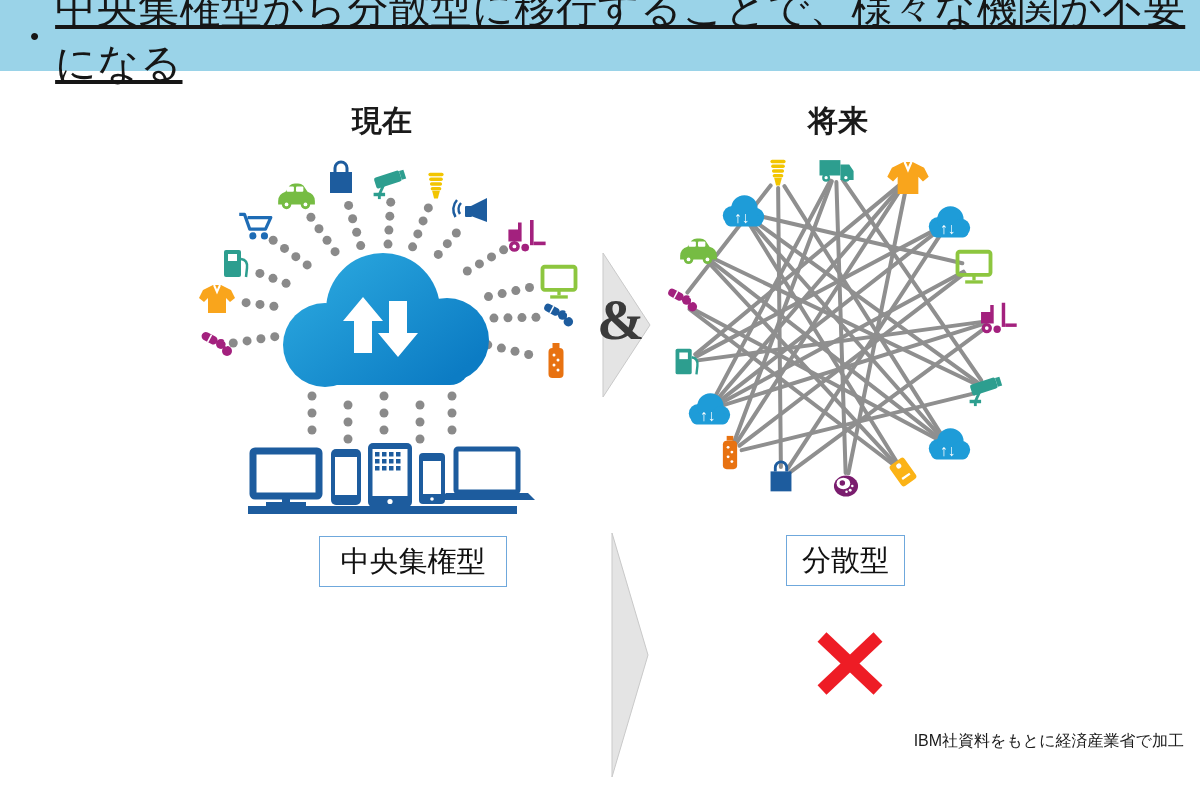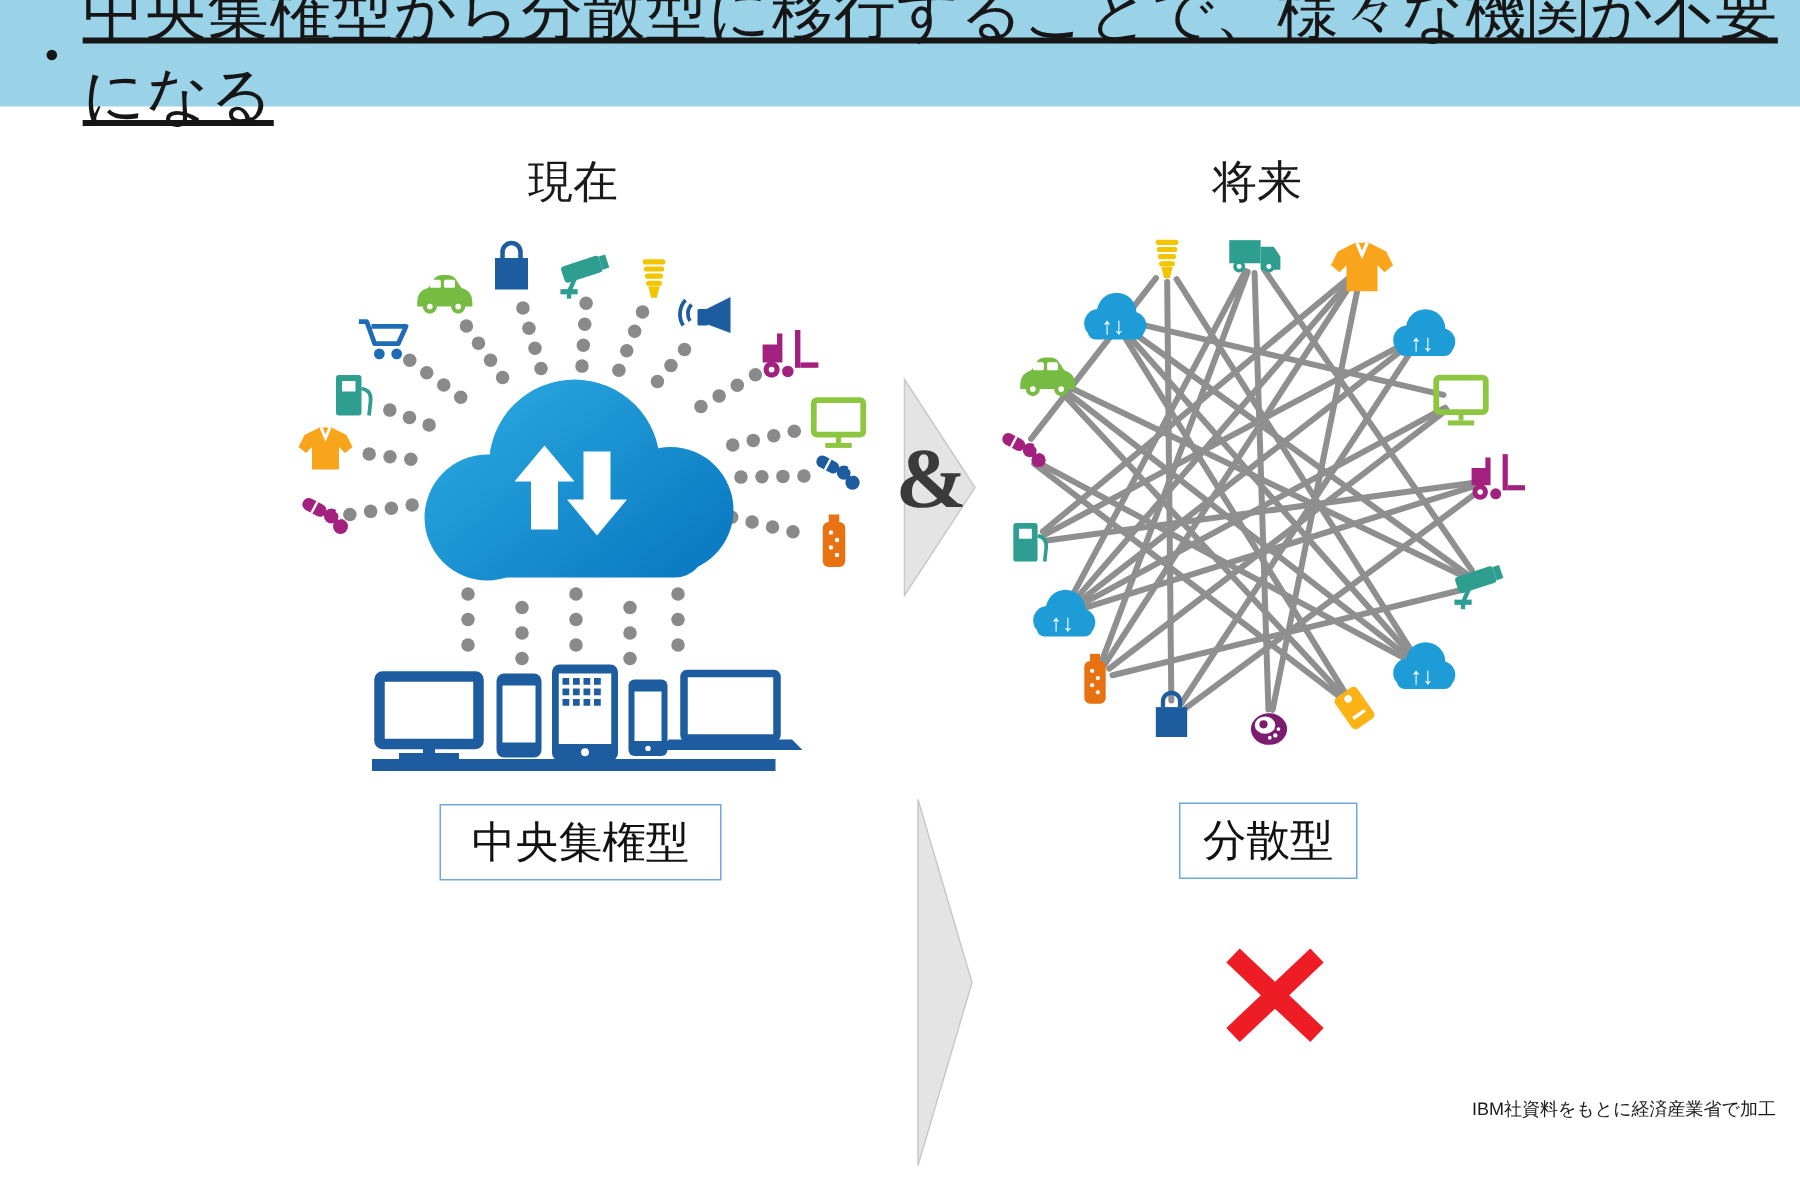--- a/index.html
+++ b/index.html
@@ -1,29 +1,29 @@
 <!DOCTYPE html>
 <html><head>
 <meta charset="utf-8">
 <style>
   html,body{margin:0;padding:0;background:#fff;}
   .stage{position:relative;width:1200px;height:795px;background:#fff;overflow:hidden;
          font-family:"Liberation Sans","DejaVu Sans",sans-serif;color:#161616;}
   .titlebar{position:absolute;left:0;top:0;width:1200px;height:71px;display:flex;align-items:center;}
   .titlebar .bullet{margin-left:30px;font-size:26px;line-height:1;}
   .titlebar .title{margin-left:16px;font-size:41px;letter-spacing:0.5px;font-weight:500;text-decoration:underline;}
-  .seclabel{position:absolute;font-size:30px;color:#1a1a1a;}
+  .seclabel{position:absolute;font-size:30px;color:#1a1a1a;font-weight:bold;}
   #present-label{left:352px;top:101px;}
   #future-label{left:808px;top:101px;text-align:right;}
   .typebox{position:absolute;border:1.6px solid #6FA8DC;background:#fff;display:flex;
            align-items:center;justify-content:center;font-size:29px;color:#111;}
   #centralized-box{left:293px;top:536px;width:186px;height:49px;}
   #decentralized-box{left:786px;top:535px;width:117px;height:49px;}
   #centralized-list{position:absolute;left:176px;top:592px;font-size:27px;line-height:38px;color:#111;white-space:nowrap;}
-  #credit{position:absolute;right:16px;top:731px;font-size:12px;color:#1a1a1a;text-align:center;}
+  #credit{position:absolute;right:16px;top:731px;font-size:16px;color:#1a1a1a;text-align:center;}
   #ampersand{position:absolute;left:597px;top:287px;font-size:57px;font-weight:bold;
              font-family:"Liberation Serif","DejaVu Serif",serif;color:#3A3A3A;}
   svg#diagram{position:absolute;left:0;top:0;}
   .overlay{z-index:2;}
 </style>
 </head>
 <body>
 
 <div class="stage">
 
@@ -401,18 +401,18 @@
   <div class="titlebar overlay" id="titlebar" style="background: rgb(154, 211, 232);">
     <span class="bullet">•</span>
     <span class="title">中央集権型から分散型に移行することで、様々な機関が不要になる</span>
   </div>
 
   <div class="seclabel overlay" id="present-label">現在</div>
   <div class="seclabel overlay" id="future-label">将来</div>
 
   <div id="ampersand" class="overlay" style="color: rgb(58, 58, 58);">&amp;</div>
 
-  <div class="typebox overlay" id="centralized-box" style="border-color: rgb(111, 168, 220);">中央集権型</div>
+  <div class="typebox overlay" id="centralized-box" style="border-color: rgb(111, 168, 220); margin-left: 26px;">中央集権型</div>
   <div class="typebox overlay" id="decentralized-box" style="border-color: rgb(111, 168, 220);">分散型</div>
 
 
   <div id="credit" class="overlay">IBM社資料をもとに経済産業省で加工</div>
 </div>
 
 </body></html>

